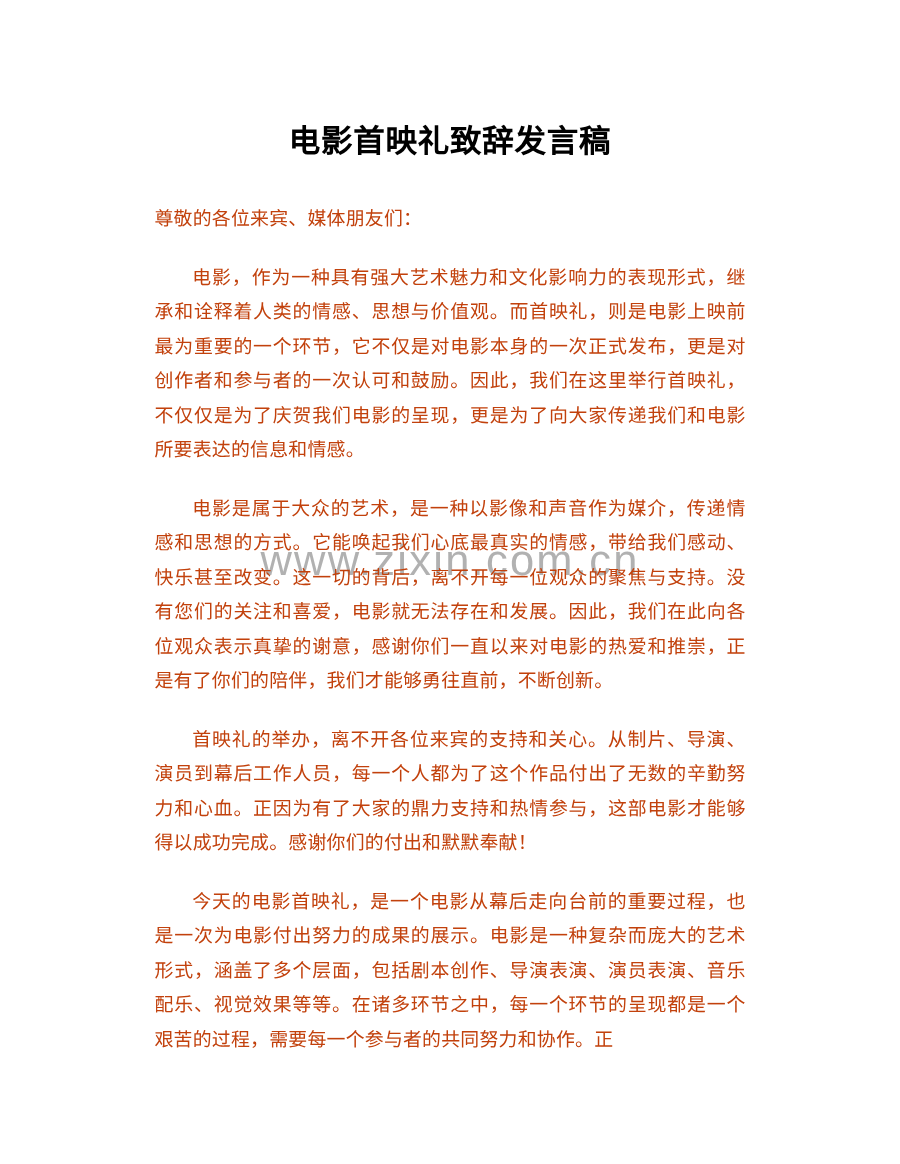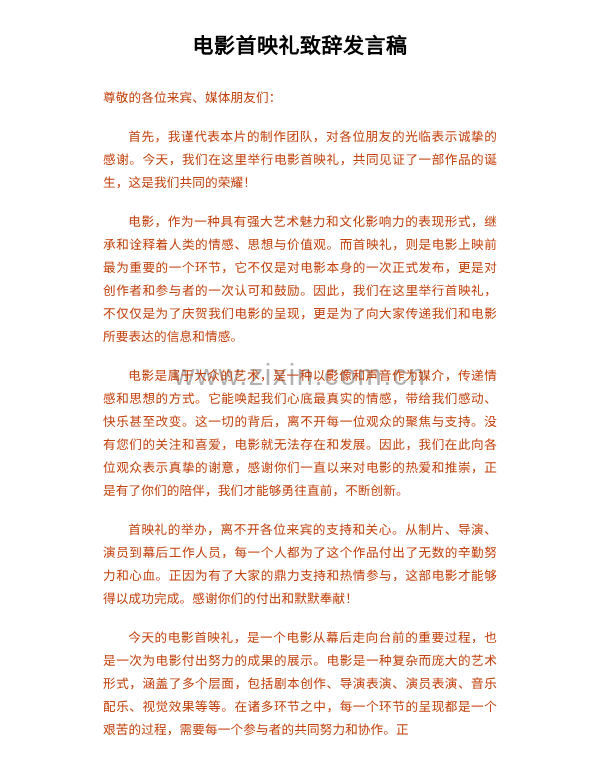--- a/index.html
+++ b/index.html
@@ -52,21 +52,21 @@
   
   .content {
     position: relative;
     z-index: 2;
     padding: 0 100px;
     box-sizing: border-box;
   }
 
   .doc-title {
     margin: 0;
-    padding-top: 32px;
+    padding-top: 80px;
     text-align: center;
     font-family: "DejaVu Sans", "Liberation Sans", sans-serif;
     font-size: 21px;
     font-weight: bold;
     color: #000000;
     letter-spacing: 0.5px;
     line-height: 1.4;
   }
 
   .para {
@@ -95,21 +95,20 @@
     <div class="watermark">www.zixin.com.cn</div>
   </div>
 
   <div class="content">
 
     <h1 class="doc-title">电影首映礼致辞发言稿</h1>
 
     <p class="para first-block">尊敬的各位来宾、媒体朋友们：</p>
 
 
-    <p class="para indent">首先，我谨代表本片的制作团队，对各位朋友的光临表示诚挚的感谢。今天，我们在这里举行电影首映礼，共同见证了一部作品的诞生，这是我们共同的荣耀！</p>
 
     <p class="para indent">电影，作为一种具有强大艺术魅力和文化影响力的表现形式，继承和诠释着人类的情感、思想与价值观。而首映礼，则是电影上映前最为重要的一个环节，它不仅是对电影本身的一次正式发布，更是对创作者和参与者的一次认可和鼓励。因此，我们在这里举行首映礼，不仅仅是为了庆贺我们电影的呈现，更是为了向大家传递我们和电影所要表达的信息和情感。</p>
 
     <p class="para indent">电影是属于大众的艺术，是一种以影像和声音作为媒介，传递情感和思想的方式。它能唤起我们心底最真实的情感，带给我们感动、快乐甚至改变。这一切的背后，离不开每一位观众的聚焦与支持。没有您们的关注和喜爱，电影就无法存在和发展。因此，我们在此向各位观众表示真挚的谢意，感谢你们一直以来对电影的热爱和推崇，正是有了你们的陪伴，我们才能够勇往直前，不断创新。</p>
 
     <p class="para indent">首映礼的举办，离不开各位来宾的支持和关心。从制片、导演、演员到幕后工作人员，每一个人都为了这个作品付出了无数的辛勤努力和心血。正因为有了大家的鼎力支持和热情参与，这部电影才能够得以成功完成。感谢你们的付出和默默奉献！</p>
 
     <p class="para indent">今天的电影首映礼，是一个电影从幕后走向台前的重要过程，也是一次为电影付出努力的成果的展示。电影是一种复杂而庞大的艺术形式，涵盖了多个层面，包括剧本创作、导演表演、演员表演、音乐配乐、视觉效果等等。在诸多环节之中，每一个环节的呈现都是一个艰苦的过程，需要每一个参与者的共同努力和协作。正</p>
 
   </div>

